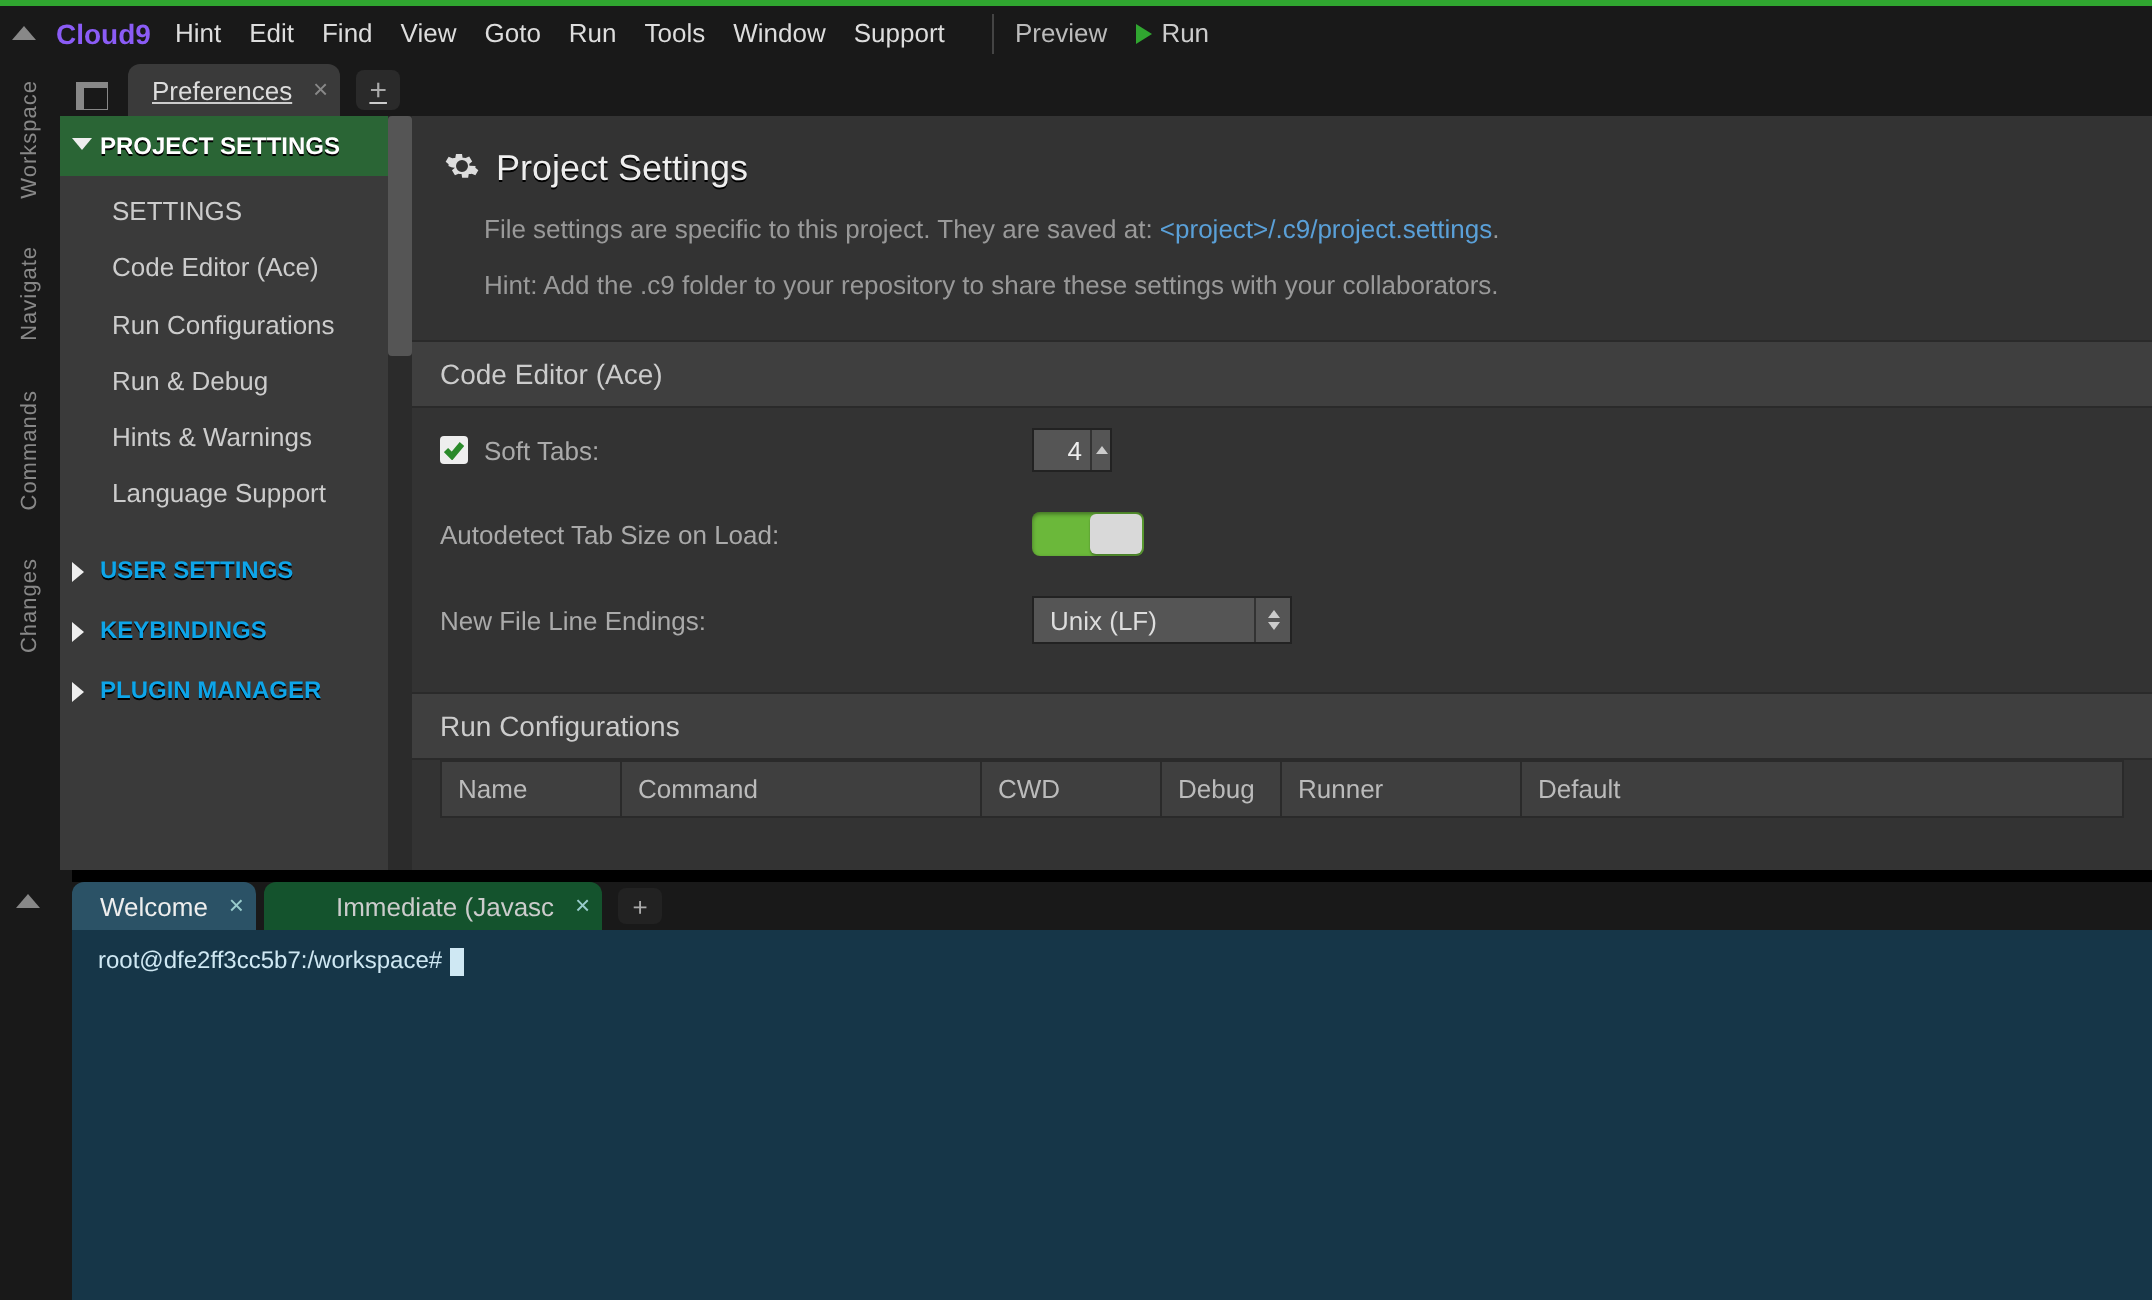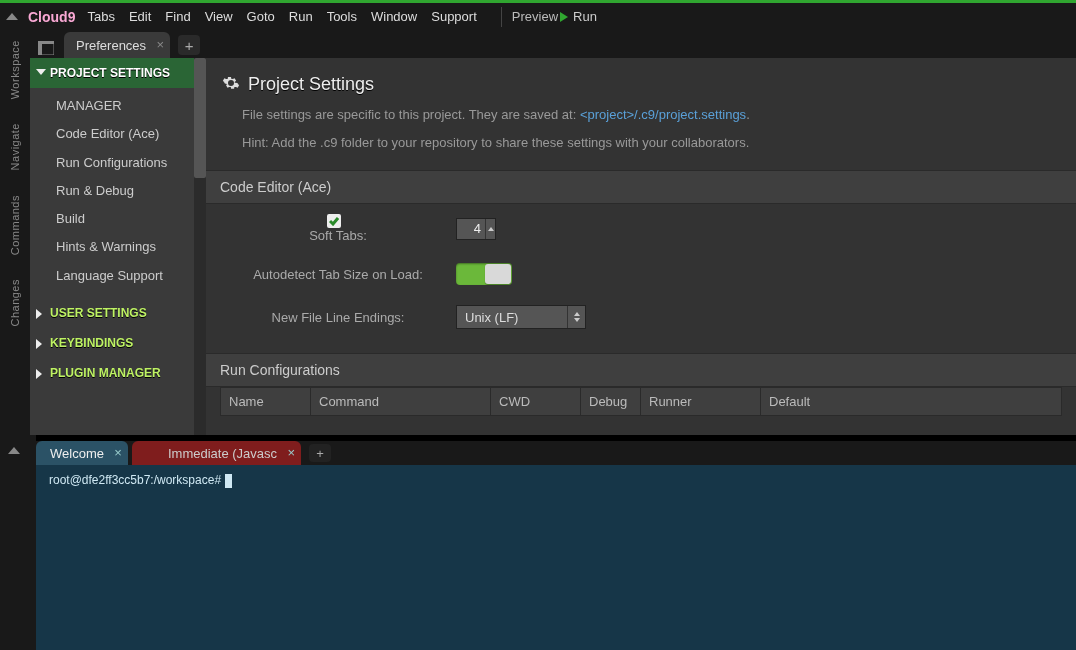--- a/index.html
+++ b/index.html
@@ -8,43 +8,43 @@
   
   .menubar {
     position: absolute; left: 0; top: 0; width: 1076px; height: 30px;
     background: #191919; border-top: 3px solid #30a630;
     display: flex; align-items: center; padding-left: 6px;
   }
   .menubar .triangle-up {
     width: 0; height: 0; border-left: 6px solid transparent; border-right: 6px solid transparent;
     border-bottom: 7px solid #888; margin-right: 10px; cursor: pointer;
   }
-  .menubar .brand { color: #f9a8d4; font-weight: bold; font-size: 14px; margin-right: 12px; }
+  .menubar .brand { color: #8b5cf6; font-weight: bold; font-size: 14px; margin-right: 12px; }
   .menubar .menu-item { color: #ddd; font-size: 13px; margin-right: 14px; cursor: pointer; }
   .menubar .sep { width: 1px; height: 20px; background: #444; margin: 0 10px; }
-  .menubar .preview { color: #bbb; margin-right: 2px; cursor: pointer; }
+  .menubar .preview { color: #bbb; margin-right: 14px; cursor: pointer; }
   .menubar .run-btn { display: flex; align-items: center; cursor: pointer; color: #ccc; }
   .menubar .run-btn .play { width: 0; height: 0; border-top: 5px solid transparent; border-bottom: 5px solid transparent; border-left: 8px solid #30a630; margin-right: 5px; }
 
   
   .rail {
     position: absolute; left: 0; top: 30px; width: 30px; height: 405px;
     background: #191919;
     display: flex; flex-direction: column; align-items: center; padding-top: 10px;
   }
   .rail-tab {
     writing-mode: vertical-rl; transform: rotate(180deg);
     color: #888; font-size: 11px; margin-bottom: 24px; cursor: pointer;
     letter-spacing: 0.5px;
   }
 
   
   .tabstrip {
     position: absolute; left: 30px; top: 30px; width: 1046px; height: 28px;
-    background: #191919; display: flex; align-items: flex-end; padding-left: 6px;
+    background: #191919; display: flex; align-items: flex-end; padding-left: 6px; text-decoration: underline;
   }
   .tabstrip .panel-icon {
     width: 20px; height: 20px; margin-right: 8px; display:flex; align-items:center; justify-content:center;
     border-radius:3px; cursor:pointer;
   }
   .tabstrip .panel-icon svg { fill:#888; }
   .tab {
     background: #3a3a3a; color: #ddd; height: 26px; padding: 0 24px 0 12px;
     display: flex; align-items: center; border-radius: 6px 6px 0 0; position: relative;
     font-size: 13px; cursor: pointer; margin-right: 4px;
@@ -58,21 +58,21 @@
   
   .sidebar {
     position: absolute; left: 30px; top: 58px; width: 176px; height: 377px;
     background: #3a3a3a; overflow: hidden;
   }
   .scroll-track { position:absolute; right:0; top:0; width:12px; height:100%; background:#2b2b2b; }
   .scroll-thumb { position:absolute; right:0; top:0; width:12px; height:120px; background:#555; border-radius:2px; }
 
   .section-header {
     display:flex; align-items:flex-start; padding: 8px 8px 8px 20px; font-weight:bold;
-    color:#bef264; font-size:12px; text-shadow:0 1px 0 #000; cursor:pointer; position:relative;
+    color:#0ea5e9; font-size:12px; text-shadow:0 1px 0 #000; cursor:pointer; position:relative;
   }
   .section-header.active { background:#2a6535; color:#fff; }
   .section-header .tri {
     position:absolute; left:6px; top:11px; width:0; height:0;
   }
   .tri.open { border-left:5px solid transparent; border-right:5px solid transparent; border-top:6px solid #eee; }
   .tri.closed { border-top:5px solid transparent; border-bottom:5px solid transparent; border-left:6px solid #eee; }
   .section-items { padding: 4px 0 8px 0; }
   .section-items .item {
     padding: 6px 8px 6px 26px; color:#ccc; font-size:13px; cursor:pointer; line-height:1.25;
@@ -90,21 +90,21 @@
   .intro { padding: 4px 16px 4px 36px; color:#999; font-size:13px; line-height:1.5; }
   .intro .path { color:#5aa0d8; }
 
   .group-header {
     background:#3f3f3f; color:#ccc; padding: 8px 14px; font-size:14px; margin-top:14px;
     border-top:1px solid #2a2a2a; border-bottom:1px solid #2a2a2a;
   }
   .setting-row {
     display:flex; align-items:center; padding: 10px 14px; color:#aaa; font-size:13px;
   }
-  .setting-row .label { width: 236px; display:flex; align-items:center;flex-direction:column; }
+  .setting-row .label { width: 296px; display:flex; align-items:center; }
   .checkbox {
     width:14px; height:14px; background:#eee; border-radius:2px; margin-right:8px;
     display:flex; align-items:center; justify-content:center; cursor:pointer;
   }
   .checkbox svg { stroke:#2a8a2a; stroke-width:3; fill:none; }
   .spinner {
     display:flex; align-items:center; background:#555; border:1px solid #222; height:22px;
   }
   .spinner input {
     width:28px; background:transparent; border:none; color:#eee; text-align:right; font-size:13px; padding:0 4px;
@@ -148,41 +148,41 @@
     background:#191919; display:flex; align-items:flex-end;
   }
   .bottom-tabs .triangle-up2 {
     position:absolute; left:-28px; top:6px;
     width:0;height:0;border-left:6px solid transparent;border-right:6px solid transparent;border-bottom:7px solid #888; cursor:pointer;
   }
   .btab {
     background:#2b5266; color:#eee; height:24px; padding:0 24px 0 14px; display:flex; align-items:center;
     border-radius:6px 6px 0 0; position:relative; font-size:13px; cursor:pointer; margin-right:4px;
   }
-  .btab.inactive { background:#7f1d1d; color:#ccc;padding-left:36px; }
+  .btab.inactive { background:#14532d; color:#ccc;padding-left:36px; }
   .btab .close { position:absolute; right:6px; top:4px; color:#9cc; font-size:13px; cursor:pointer; }
   .btab-plus {
     width:22px; height:18px; background:#222; color:#aaa; display:flex; align-items:center; justify-content:center;
     border-radius:4px; cursor:pointer; margin-left:4px; margin-bottom:3px;
   }
   .terminal {
     position:absolute; left:36px; top:465px; width:1040px; height:206px;
     background:#163648; color:#cfe8f3; font-family: "Menlo","Consolas",monospace; font-size:12px;
     padding:8px 13px;
   }
   .terminal .cursor { display:inline-block; width:7px; height:14px; background:#cfe8f3; margin-left:4px; vertical-align:middle; }
   .left-gutter { position:absolute; left:0; top:435px; width:36px; height:215px; background:#191919; }
 </style>
 </head>
 <body>
 
 <div class="menubar">
   <div class="triangle-up"></div>
   <span class="brand">Cloud9</span>
-  <span class="menu-item">Tabs</span>
+  <span class="menu-item">Hint</span>
   <span class="menu-item">Edit</span>
   <span class="menu-item">Find</span>
   <span class="menu-item">View</span>
   <span class="menu-item">Goto</span>
   <span class="menu-item">Run</span>
   <span class="menu-item">Tools</span>
   <span class="menu-item">Window</span>
   <span class="menu-item">Support</span>
   <div class="sep"></div>
   <span class="preview">Preview</span>
@@ -213,25 +213,24 @@
   </div>
   <div class="tab-plus">+</div>
 </div>
 
 <div class="sidebar">
   <div class="section-header active">
     <span class="tri open"></span>
     <span>PROJECT SETTINGS</span>
   </div>
   <div class="section-items">
-    <div class="item">MANAGER</div>
+    <div class="item">SETTINGS</div>
     <div class="item">Code Editor (Ace)</div>
     <div class="item">Run Configurations</div>
     <div class="item">Run &amp; Debug</div>
-    <div class="item">Build</div>
     <div class="item">Hints &amp; Warnings</div>
     <div class="item">Language Support</div>
   </div>
   <div class="section-header">
     <span class="tri closed"></span>
     <span>USER SETTINGS</span>
   </div>
   <div class="section-header">
     <span class="tri closed"></span>
     <span>KEYBINDINGS</span>

